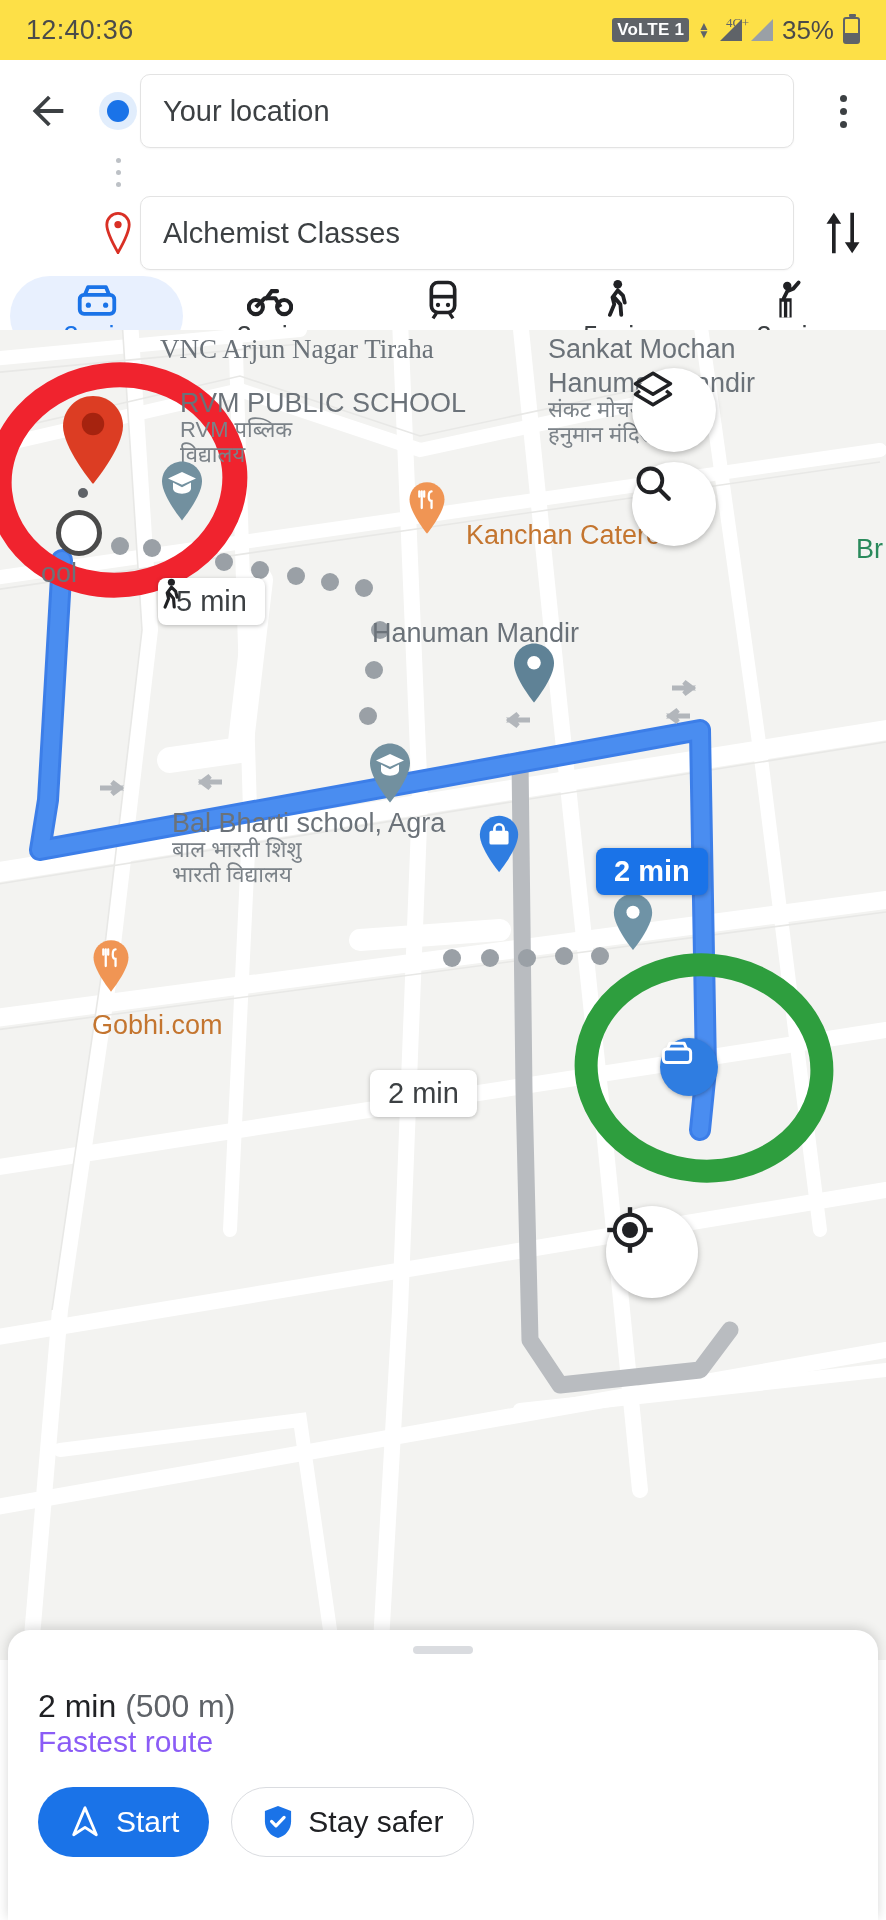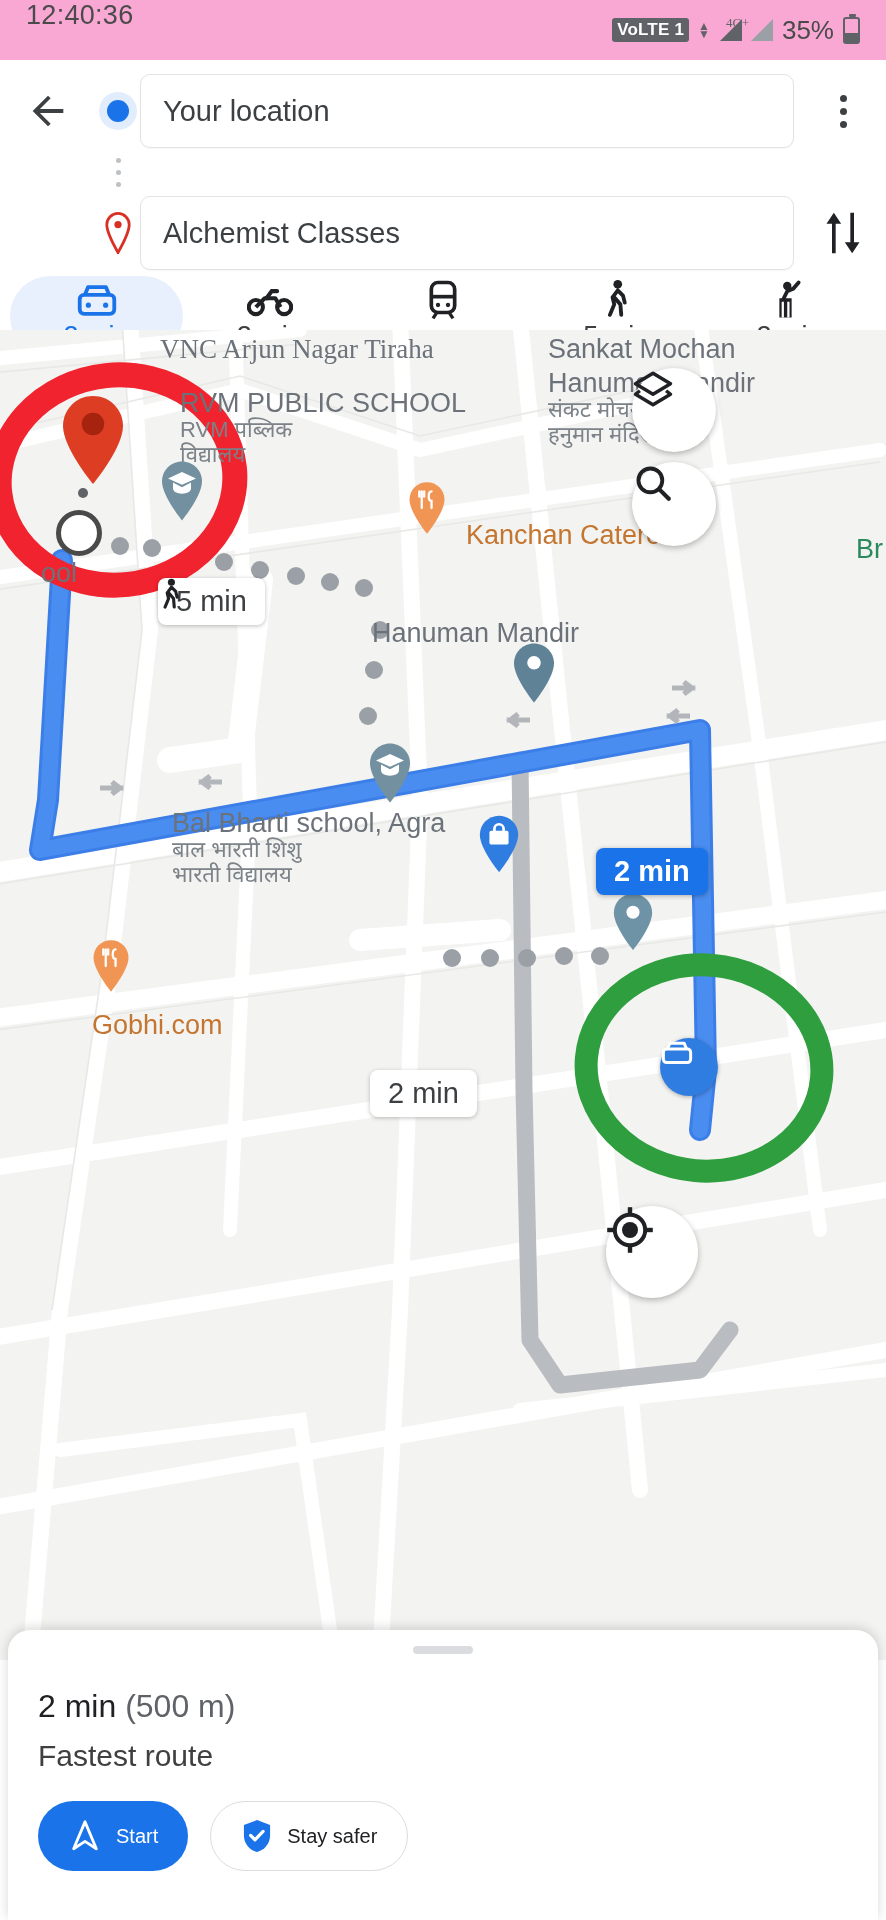--- a/index.html
+++ b/index.html
@@ -5,23 +5,23 @@
   * { box-sizing: border-box; margin: 0; padding: 0; }
   html, body {
     width: 886px; height: 1920px;
     font-family: "Liberation Sans", sans-serif;
     background: #ffffff; overflow: hidden;
   }
   #app { position: relative; width: 886px; height: 1920px; background:#fff; }
 
   
   .statusbar {
-    height: 60px; display: flex; 
+    height: 60px; display: flex; align-items: center;
     justify-content: space-between; padding: 0 26px;
-    background: #f9a8d4; color: #5f6368;
+    background: #fde047; color: #5f6368;
   }
   .sb-time { font-size: 27px; letter-spacing: .3px; color:#4a4a4a; }
   .sb-right { display: flex; align-items: center; gap: 9px; }
   .volte-badge {
     background:#5f6368; color:#fff; font-size:17px; font-weight:bold;
     padding:2px 5px; border-radius:3px; letter-spacing:.2px;
   }
   .net-wrap { display:flex; align-items:flex-end; gap:2px; position:relative; }
   .gplus { font-size:13px; color:#5f6368; position:absolute; top:-4px; left:6px;font-family:Liberation Serif, serif; }
   .sig { width:0; height:0; border-style:solid; border-width:0 0 22px 22px;
@@ -99,25 +99,25 @@
   
   .sheet {
     position:absolute; left:8px; right:8px; bottom:0; height: 290px;
     background:#fff; border-radius:22px 22px 0 0;
     box-shadow:0 -2px 12px rgba(0,0,0,.16); padding: 0 30px;
   }
   .grabber { width:60px; height:8px; border-radius:4px; background:#dadce0;
              margin: 16px auto 0; }
   .eta-line { margin-top: 34px; font-size: 32px; color:#202124; }
   .eta-line .dist { color:#5f6368; }
-  .sub-line { margin-top: 14px; font-size: 30px; color:#404040; }
+  .sub-line { font-size: 30px; color:#8b5cf6; }
   .btn-row { display:flex; gap:22px; margin-top: 28px; align-items:center; }
   .btn {
     display:flex; align-items:center; gap:14px; height:70px; padding: 16px 30px;
-    border-radius:36px; font-size:20px; cursor:pointer; white-space:nowrap;
+    border-radius:36px; font-size:30px; cursor:pointer; white-space:nowrap;
   }
   .btn-primary { background:#1a73e8; color:#fff; }
   .btn-outline { background:#fff; color:#202124; border:1.5px solid #dadce0; }
 </style>
 </head>
 <body>
 
 <div id="app">
 
   <div class="statusbar">

